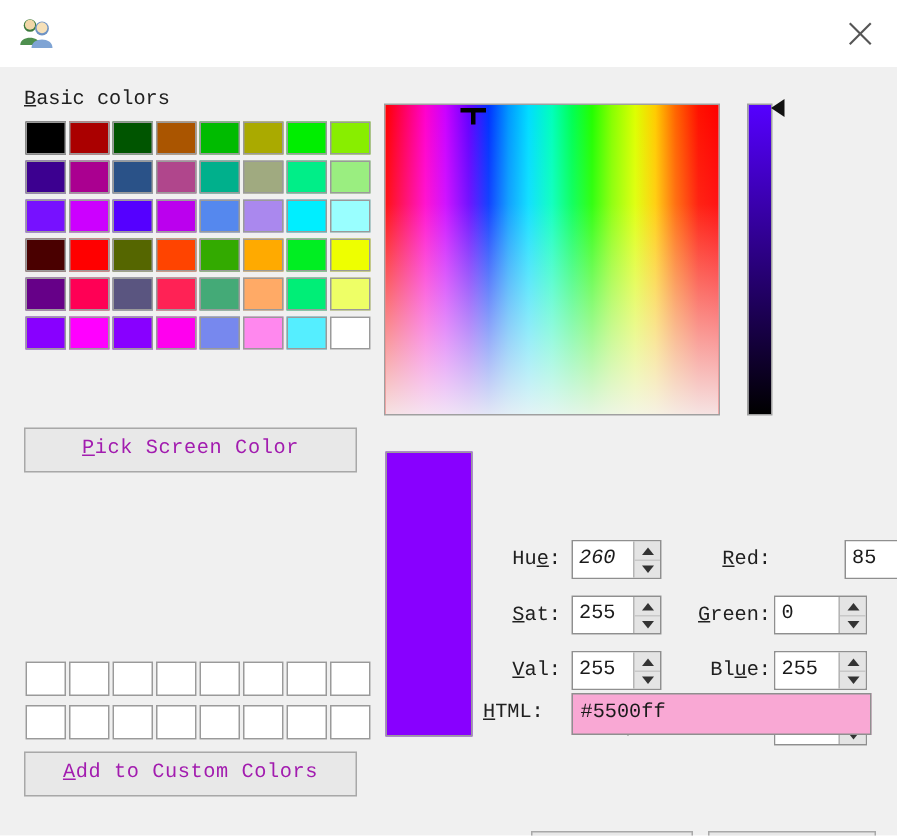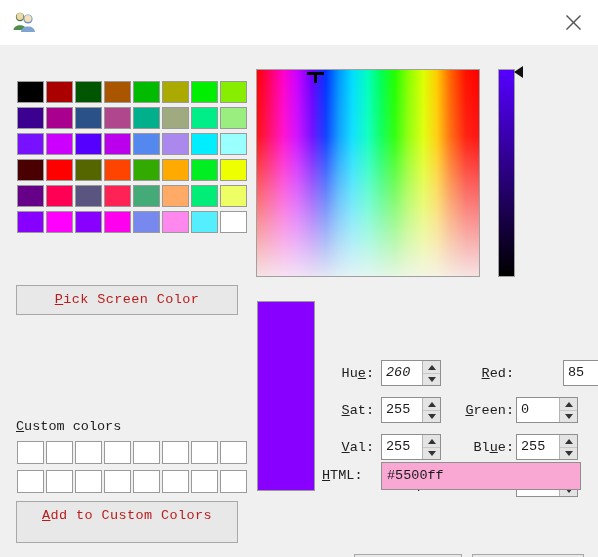--- a/index.html
+++ b/index.html
@@ -81,21 +81,21 @@
   }
 
   
   .qbtn {
     position: absolute;
     background: #e8e8e8;
     border: 1px solid #a8a8a8;
     box-sizing: border-box;
     font-family: "Liberation Mono", "DejaVu Sans Mono", monospace;
     font-size: 13.5px;
-    color: #b91c1c;
+    color: #a21caf;
     text-align: center;
     cursor: pointer;
     letter-spacing: 0.4px;
   }
   .qbtn u { text-decoration: underline; }
   #pick-screen {
     left: 16px; top: 240px;
     width: 222px; height: 30px;
     line-height: 28px;
   }
@@ -112,21 +112,21 @@
   }
   #custom-grid .sw {
     width: 27px; height: 23px;
     border: 1px solid #9a9a9a;
     background: #ffffff;
     box-sizing: border-box;
     cursor: pointer;
   }
   #add-custom {
     left: 16px; top: 456px;
-    width: 222px; height: 42px;
+    width: 222px; height: 30px;
     line-height: 28px;
   }
 
   
   #sv-wrap {
     position: absolute;
     left: 256px; top: 24px;
     width: 224px; height: 208px;
     border: 1px solid #a0a0a0;
     box-sizing: border-box;
@@ -275,20 +275,23 @@
   <div id="close-btn">
     <svg width="17" height="17" viewBox="0 0 17 17">
       <line x1="1.5" y1="1.5" x2="15.5" y2="15.5" stroke="#555" stroke-width="1.4"></line>
       <line x1="15.5" y1="1.5" x2="1.5" y2="15.5" stroke="#555" stroke-width="1.4"></line>
     </svg>
   </div>
 </div>
 
 <div id="dialog">
 
+  <div class="sec-label" id="basic-label">
+    <u>B</u><span>asic colors</span>
+  </div>
   <div id="basic-grid">
       <div class="sw" title="#000000" style="background: rgb(0, 0, 0);"></div>
       <div class="sw" title="#aa0000" style="background: rgb(170, 0, 0);"></div>
       <div class="sw" title="#005500" style="background: rgb(0, 85, 0);"></div>
       <div class="sw" title="#aa5500" style="background: rgb(170, 85, 0);"></div>
       <div class="sw" title="#00bb00" style="background: rgb(0, 187, 0);"></div>
       <div class="sw" title="#aaaa00" style="background: rgb(170, 170, 0);"></div>
       <div class="sw" title="#00ee00" style="background: rgb(0, 238, 0);"></div>
       <div class="sw" title="#88ee00" style="background: rgb(136, 238, 0);"></div>
       <div class="sw" title="#3c0090" style="background: rgb(60, 0, 144);"></div>
@@ -330,23 +333,20 @@
       <div class="sw" title="#7788ee" style="background: rgb(119, 136, 238);"></div>
       <div class="sw" title="#ff88ee" style="background: rgb(255, 136, 238);"></div>
       <div class="sw" title="#55eeff" style="background: rgb(85, 238, 255);"></div>
       <div class="sw" title="#ffffff" style="background: rgb(255, 255, 255);"></div>
     </div>
 
   <div class="qbtn" id="pick-screen">
     <u>P</u><span>ick Screen Color</span>
   </div>
 
-  <div class="sec-label" id="custom-label">
-    <u>C</u><span>ustom colors</span>
-  </div>
   <div id="custom-grid">
       <div class="sw" style="background: rgb(255, 255, 255);"></div>
       <div class="sw" style="background: rgb(255, 255, 255);"></div>
       <div class="sw" style="background: rgb(255, 255, 255);"></div>
       <div class="sw" style="background: rgb(255, 255, 255);"></div>
       <div class="sw" style="background: rgb(255, 255, 255);"></div>
       <div class="sw" style="background: rgb(255, 255, 255);"></div>
       <div class="sw" style="background: rgb(255, 255, 255);"></div>
       <div class="sw" style="background: rgb(255, 255, 255);"></div>
       <div class="sw" style="background: rgb(255, 255, 255);"></div>

